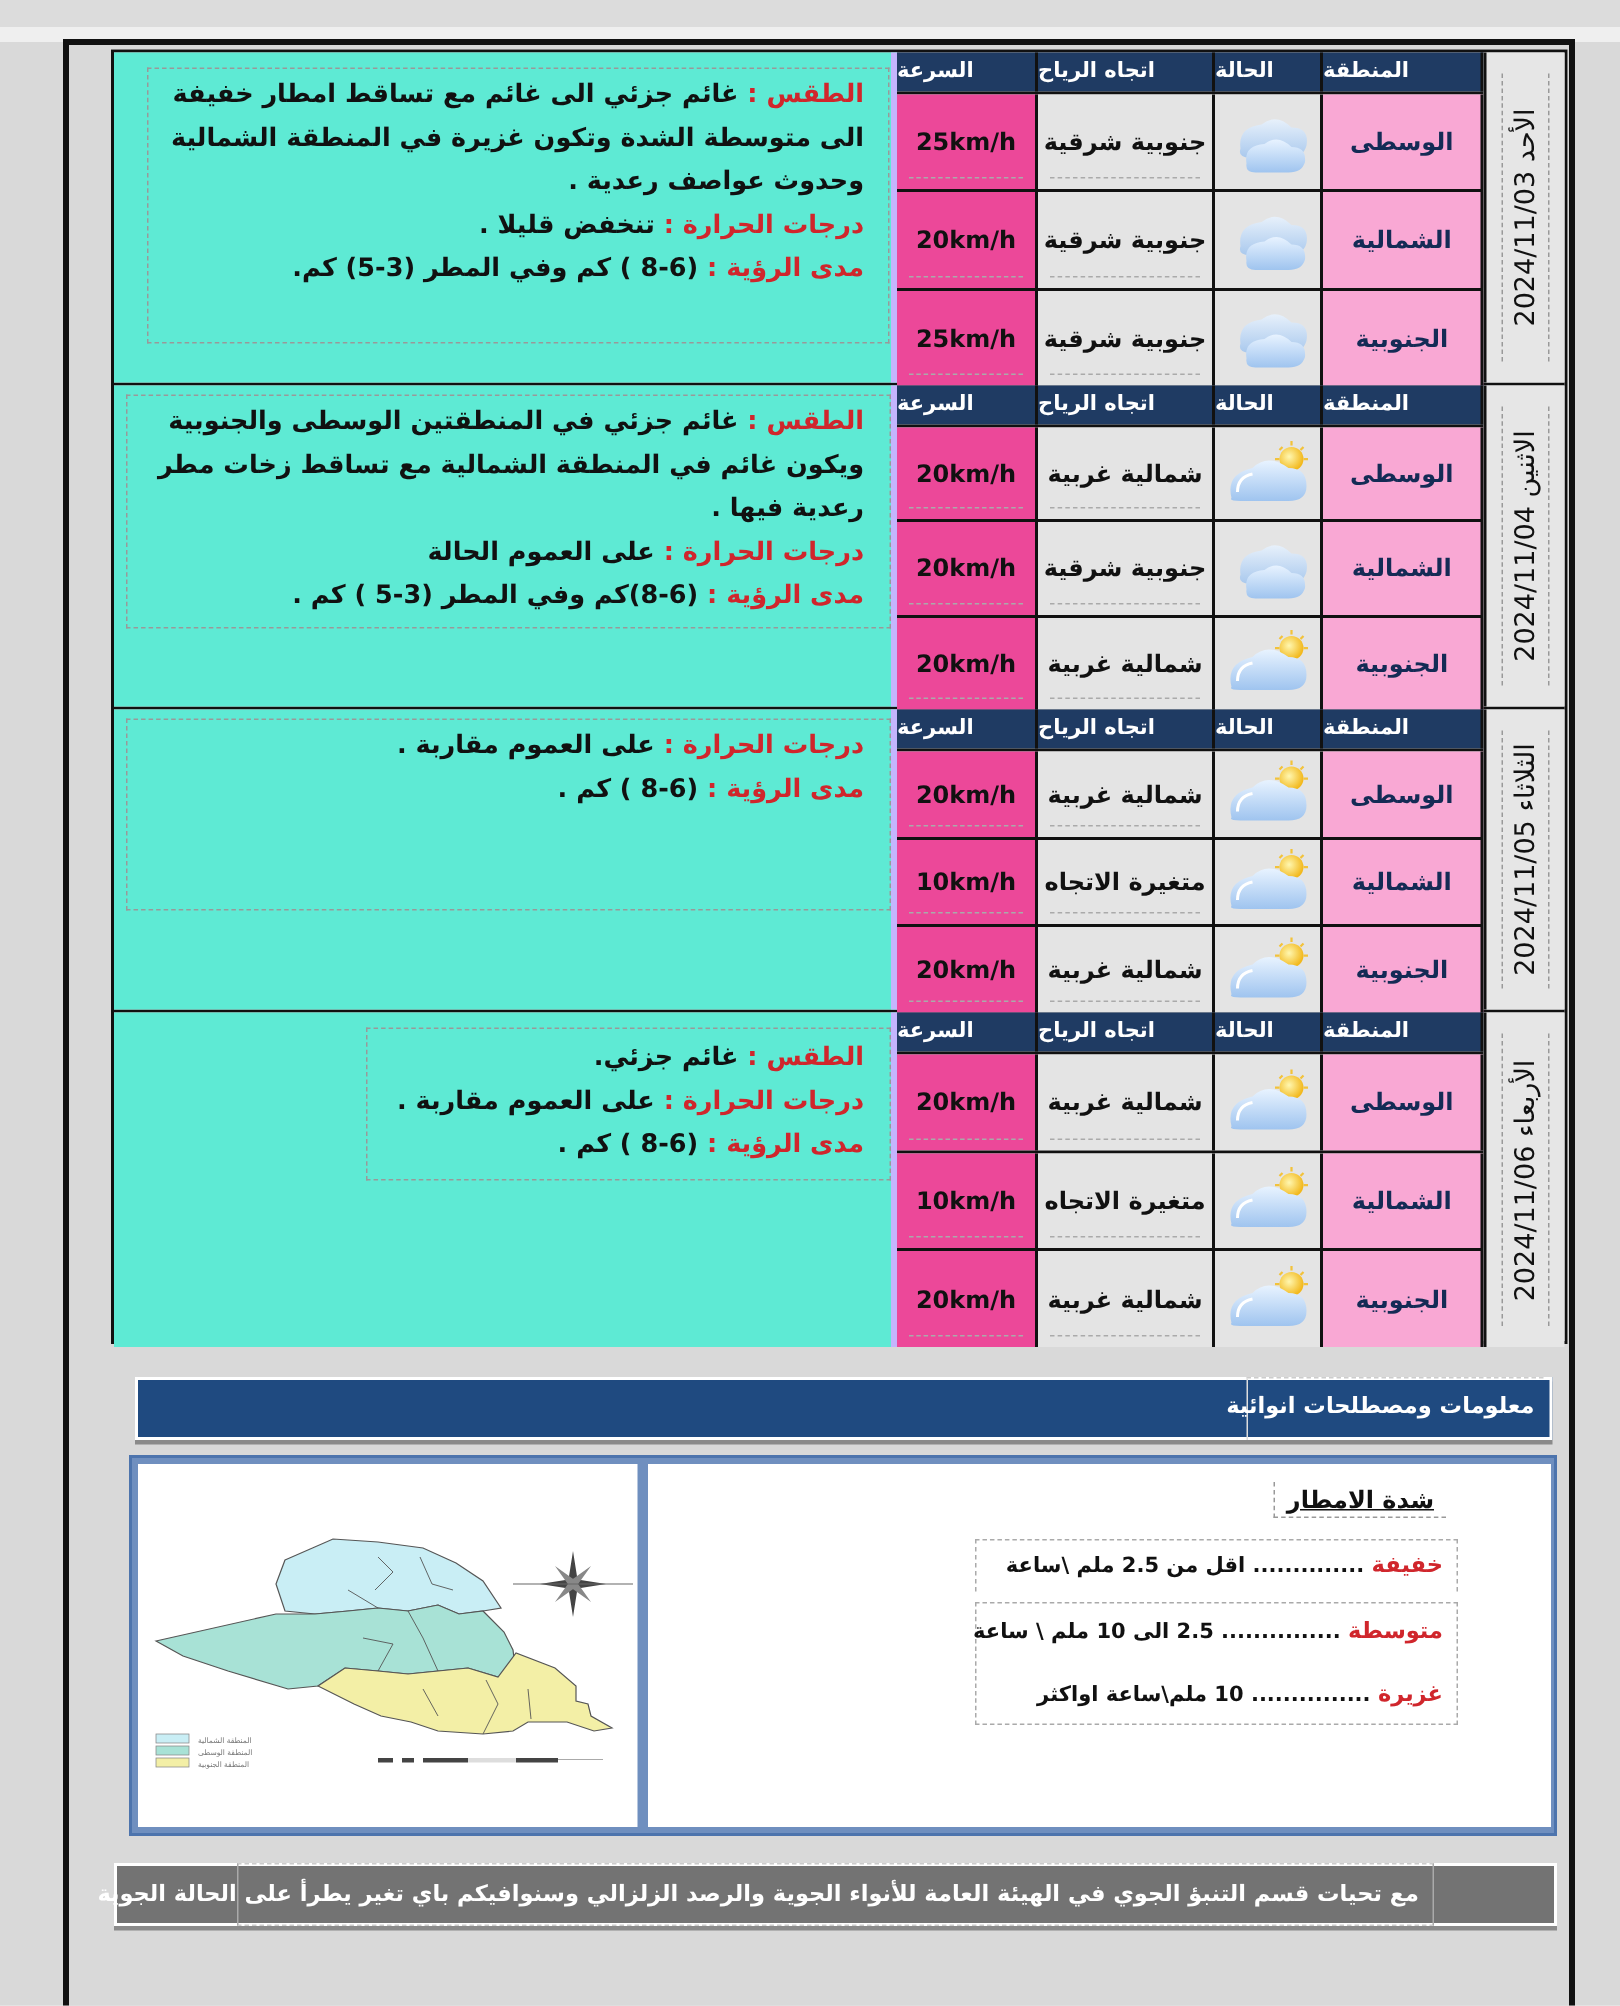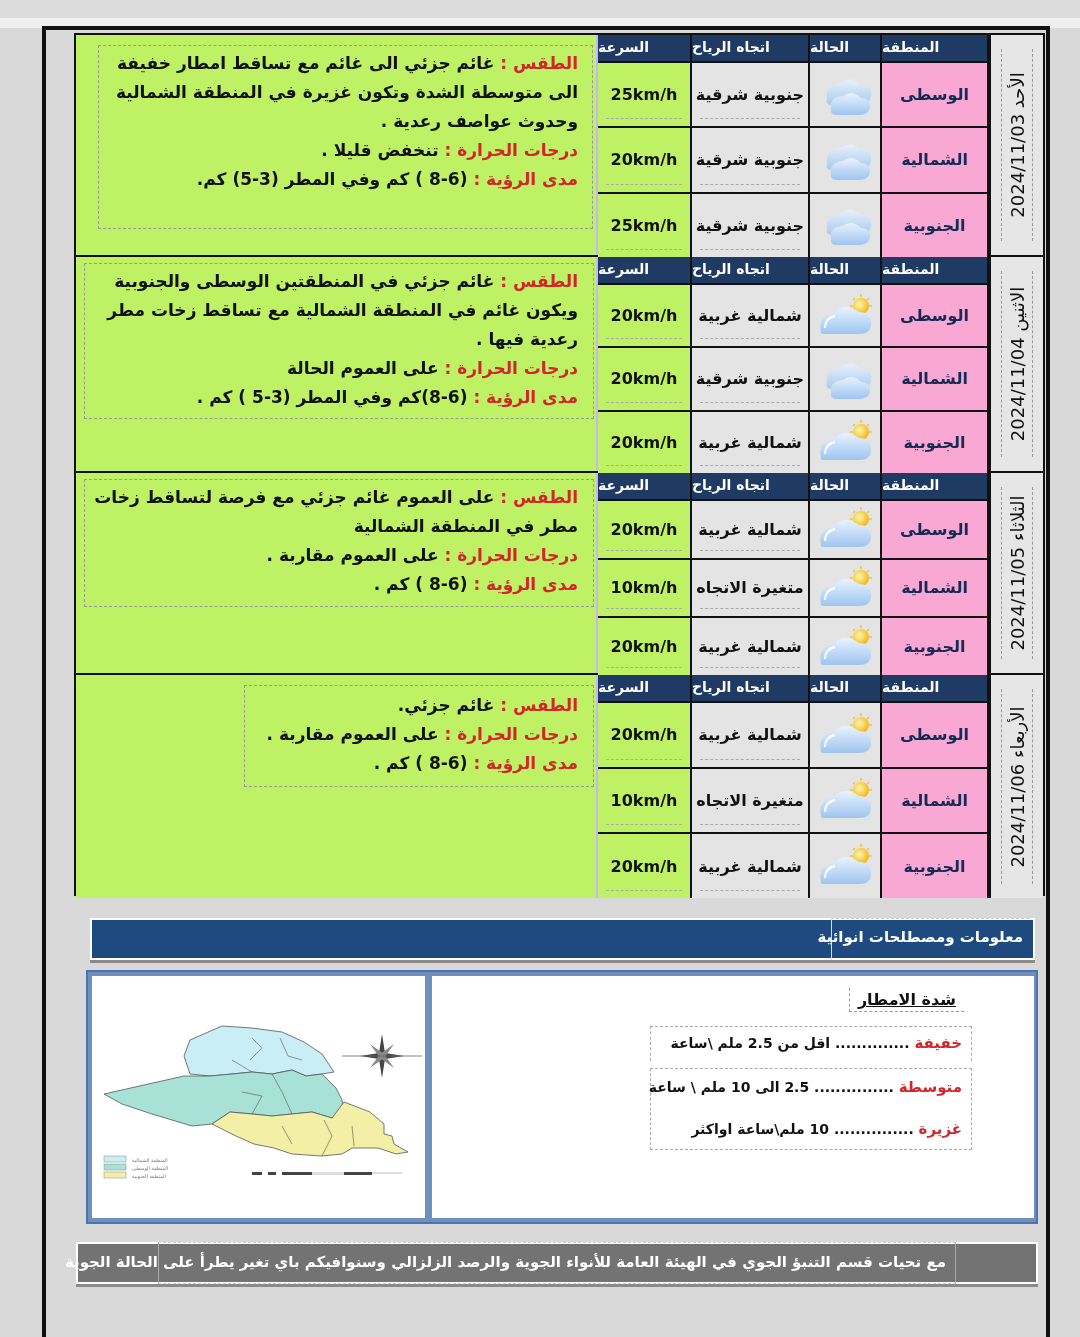--- a/index.html
+++ b/index.html
@@ -8,30 +8,30 @@
 
   .topstrip { position: absolute; left: 0; top: 0; width: 1080px; height: 18px; background: #dcdcdc; }
   .topwhite { position: absolute; left: 0; top: 18px; width: 1080px; height: 10px; background: #efefef; }
 
   .frame { position: absolute; left: 42px; top: 26px; width: 1008px; height: 1320px;
            border-left: 4px solid #111; border-right: 4px solid #111; border-top: 4px solid #111; background: #d9d9d9; }
 
   .forecast { position: absolute; left: 74px; top: 33px; width: 971px; height: 863px; border: 2px solid #111; background: #fff; }
 
   .day { position: absolute; left: 0; width: 967px; border-bottom: 2px solid #111; }
-  .desc { position: absolute; left: 0; top: 0; width: 522px; height: 100%; background: #bef264; border-right: 2px solid #c4b5fd; }
+  .desc { position: absolute; left: 0; top: 0; width: 522px; height: 100%; background: #5eead4; border-right: 4px solid #c4b5fd; }
   .desc-box { position: absolute; border: 1px dashed #999; }
   .desc-text { position: absolute; right: 18px; direction: rtl; text-align: right; font-weight: bold; font-size: 17px; line-height: 29px; color: #111; font-family: "DejaVu Sans", sans-serif; }
   .lbl { color: #d0262c; }
 
   .tbl { position: absolute; left: 522px; top: 0; width: 391px; height: 100%; }
   .hdr { position: absolute; top: 0; height: 26px; background: #1f3b63; color: #fff; font-weight: bold; font-size: 14px; text-align: left; line-height: 24px; direction: rtl; border-right: 2px solid #111; }
   .row { position: absolute; left: 0; width: 391px; border-top: 2px solid #111; }
   .cell { position: absolute; top: 0; height: 100%; border-right: 2px solid #111; text-align: center; font-weight: bold; font-size: 16px; color: #111; display: flex; align-items: center; justify-content: center; direction: rtl; }
-  .c-speed { left: 0; width: 94px; background: #bef264; font-family: "DejaVu Sans", sans-serif; font-size: 16px; }
+  .c-speed { left: 0; width: 94px; background: #ec4899; font-family: "DejaVu Sans", sans-serif; font-size: 16px; }
   .c-dir { left: 94px; width: 118px; background: #e4e4e4; }
   .c-stat { left: 212px; width: 72px; background: #e4e4e4; }
   .c-reg { left: 284px; width: 107px; background: #f9a8d4; color: #142b55; border-right: 2px solid #111; }
   .c-speed::before, .c-dir::before { content: ""; position: absolute; left: 8px; right: 8px; bottom: 7px; border-bottom: 1px dashed #aaa; }
 
   .datecol { position: absolute; left: 913px; top: 0; width: 54px; height: 100%; background: #e6e6e6; border-left: 2px solid #111; }
   .datebox { position: absolute; left: 10px; right: 10px; top: 14px; bottom: 14px; border-left: 1px dashed #999; border-right: 1px dashed #999; }
   .datetext { position: absolute; left: 50%; top: 50%; transform: translate(-50%,-50%) rotate(-90deg); white-space: nowrap; font-size: 18px; color: #111; direction: rtl; }
 
   .icon-svg { width: 64px; height: 48px; }
@@ -183,21 +183,20 @@
       </div>
       <div class="datecol">
         <div class="datebox"></div>
         <div class="datetext">الاثنين 2024/11/04</div>
       </div>
     </div>
     <div class="day" style="top: 438px; height: 202px;">
       <div class="desc">
         <div class="desc-box" style="left: 8px; top: 6px; width: 510px; height: 128px;"></div>
         <div class="desc-text" style="top: 10px; width: 490px;">
-          <div><span class="lbl">الطقس : </span><span>على العموم غائم جزئي مع فرصة لتساقط زخات مطر في المنطقة الشمالية</span></div>
           <div><span class="lbl">درجات الحرارة : </span><span>على العموم مقاربة .</span></div>
           <div><span class="lbl">مدى الرؤية : </span><span>(6-8 ) كم  .</span></div>
         </div>
       </div>
       <div class="tbl">
         <div class="hdr" style="left: 0px; width: 94px;">السرعة</div>
         <div class="hdr" style="left: 94px; width: 118px;">اتجاه الرياح</div>
         <div class="hdr" style="left: 212px; width: 72px;">الحالة</div>
         <div class="hdr" style="left: 284px; width: 107px;">المنطقة</div>
         <div class="row" style="top: 26px; height: 58.6667px;">

